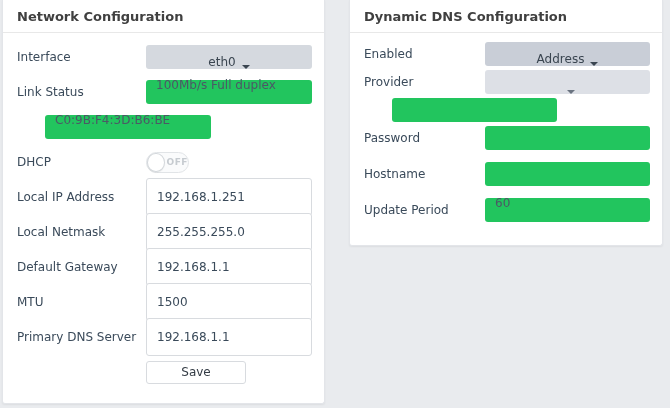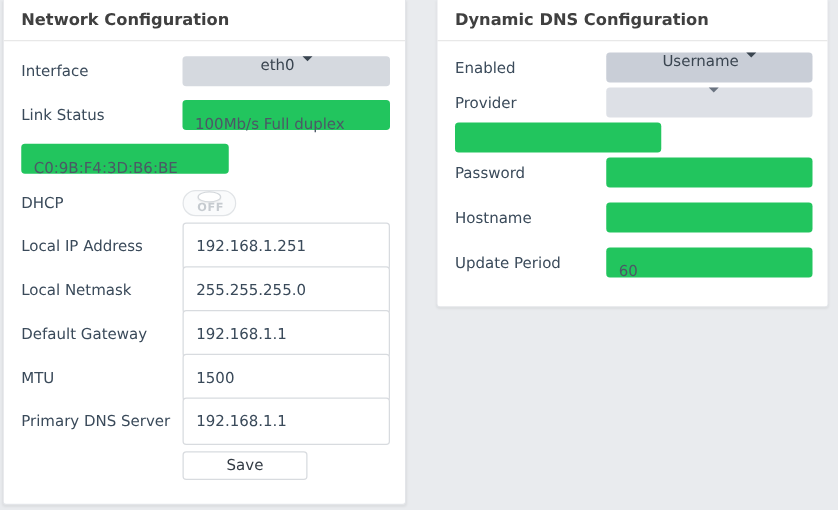--- a/index.html
+++ b/index.html
@@ -48,21 +48,22 @@
     font-size: 12px;
     color: #3a4a5a;
   }
 
   .ctl {
     width: 166px;
     height: 24px;
     border-radius: 3px;
     font-size: 12px;
     display: flex;
-    align-items: flex-start;
+    align-items: flex-end;
+    margin-left: 28px;
   }
   .panel-ddns .ctl { width: 165px; }
 
   .readonly {
     background: #22c55e;
     color: #4c5866;
     padding: 12px 10px;
   }
 
   .dd { justify-content: center; cursor: pointer; color: #3a4550; }
@@ -96,21 +97,20 @@
 
   .toggle {
     width: 43px;
     height: 21px;
     border: 1px solid #e1e4e7;
     background: #fafbfc;
     border-radius: 11px;
     display: flex;
     align-items: center;
     cursor: pointer;
-    flex-direction: column;
   }
   .knob {
     width: 19px;
     height: 19px;
     border-radius: 50%;
     background: #ffffff;
     border: 1px solid #d3d7db;
     box-shadow: 0 1px 1px rgba(0,0,0,0.05);
   }
   .toggle-text {
@@ -204,21 +204,21 @@
     </div>
   </section>
 
   <section class="panel panel-ddns">
     <h2 class="panel-title">Dynamic DNS Configuration</h2>
     <div class="panel-body">
 
       <div class="row tight">
         <span class="lbl">Enabled</span>
         <div class="ctl dd dd-dark">
-          <span>Username</span>
+          <span>Address</span>
           <i class="caret"></i>
         </div>
       </div>
 
       <div class="row tight">
         <span class="lbl">Provider</span>
         <div class="ctl dd dd-light">
           <span></span>
           <i class="caret"></i>
         </div>

